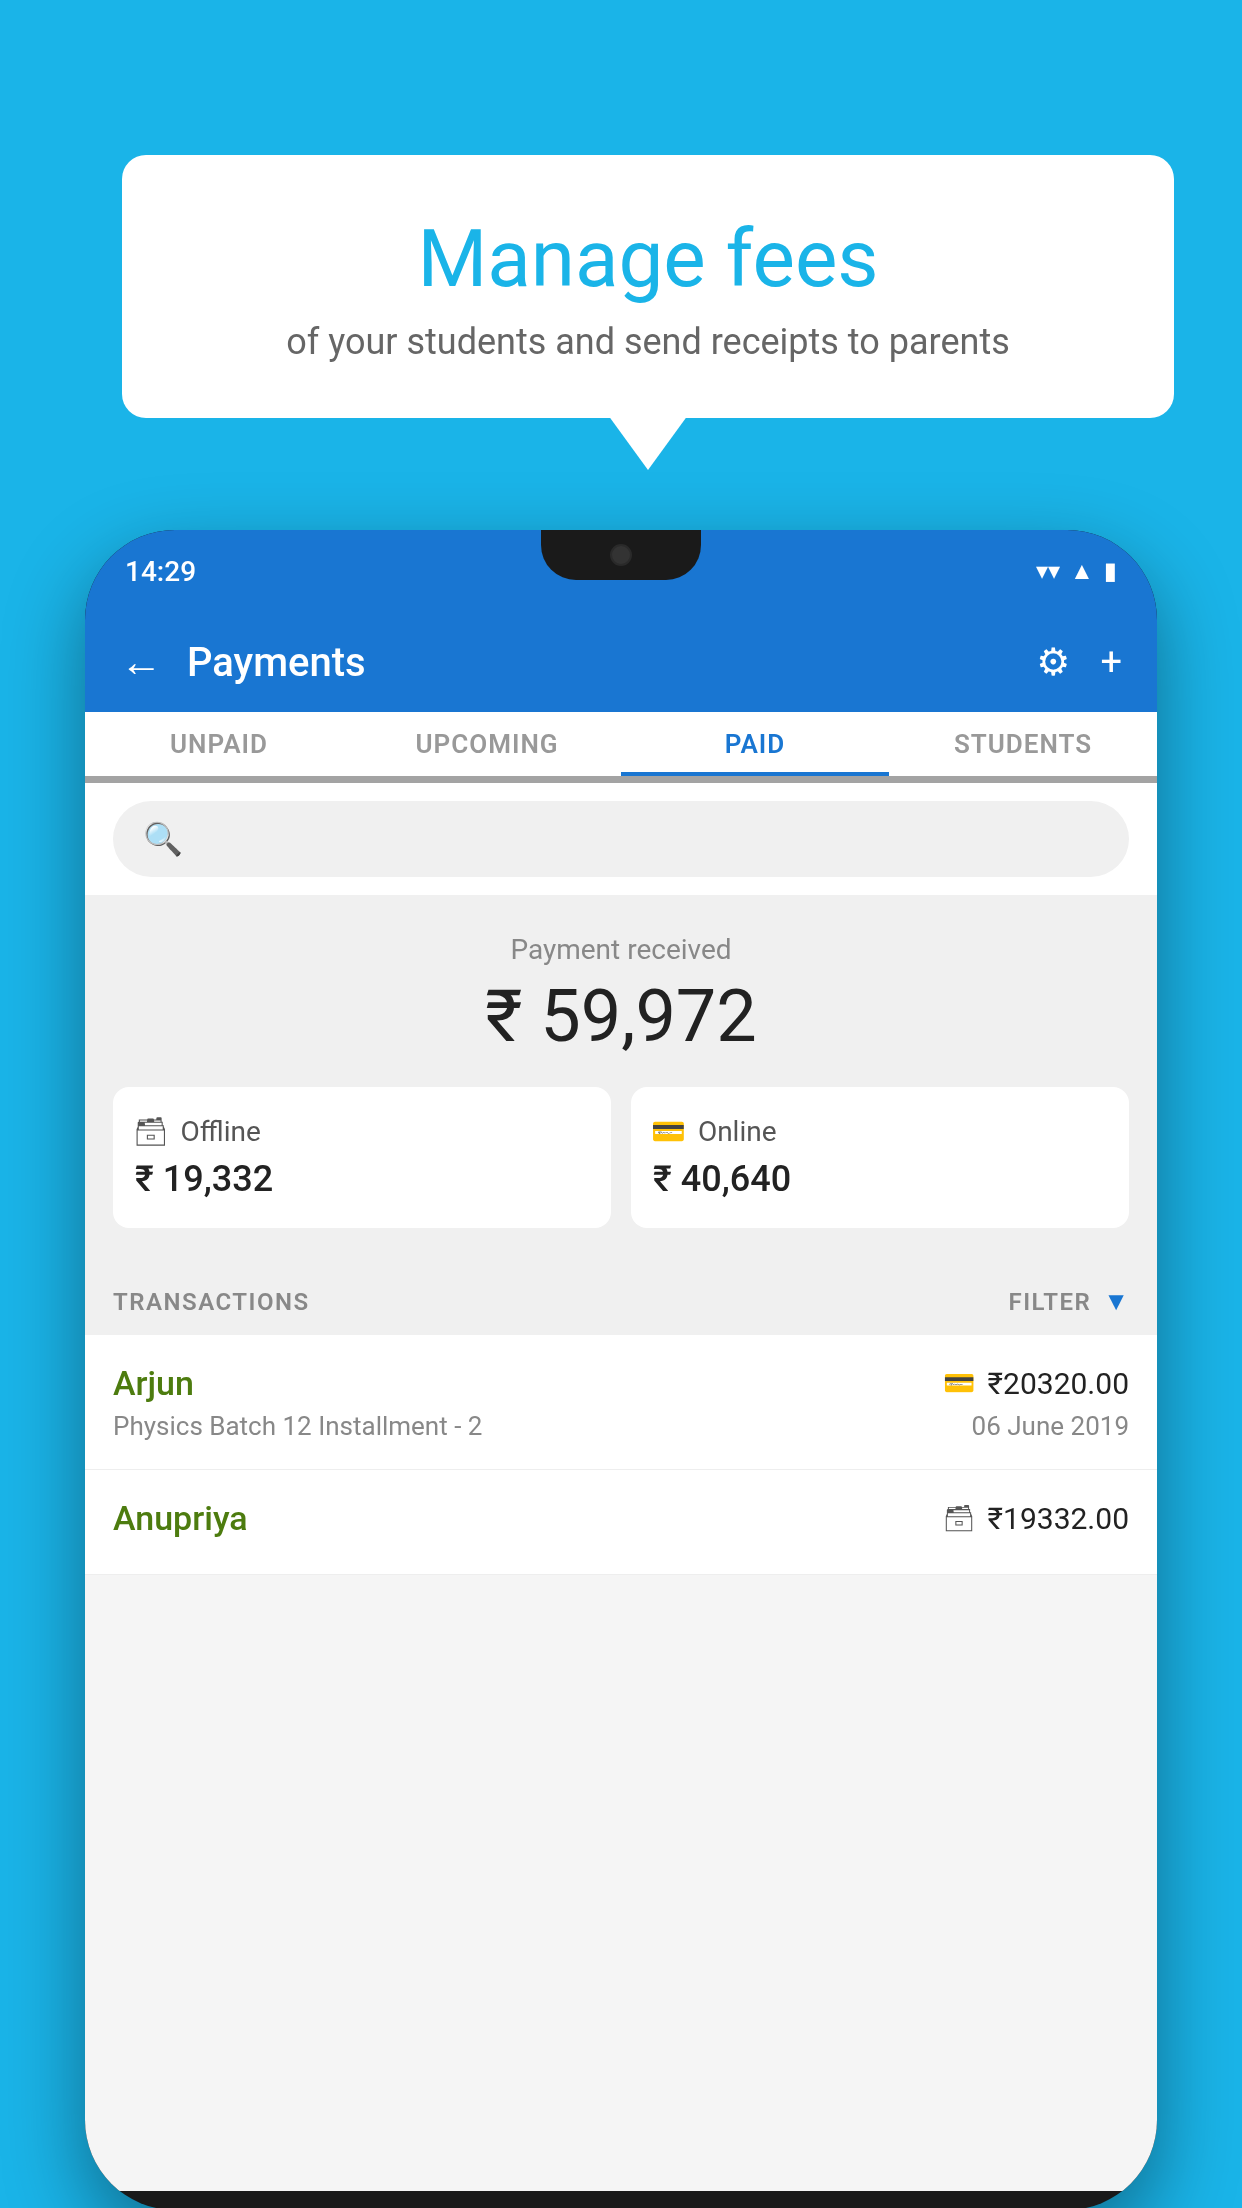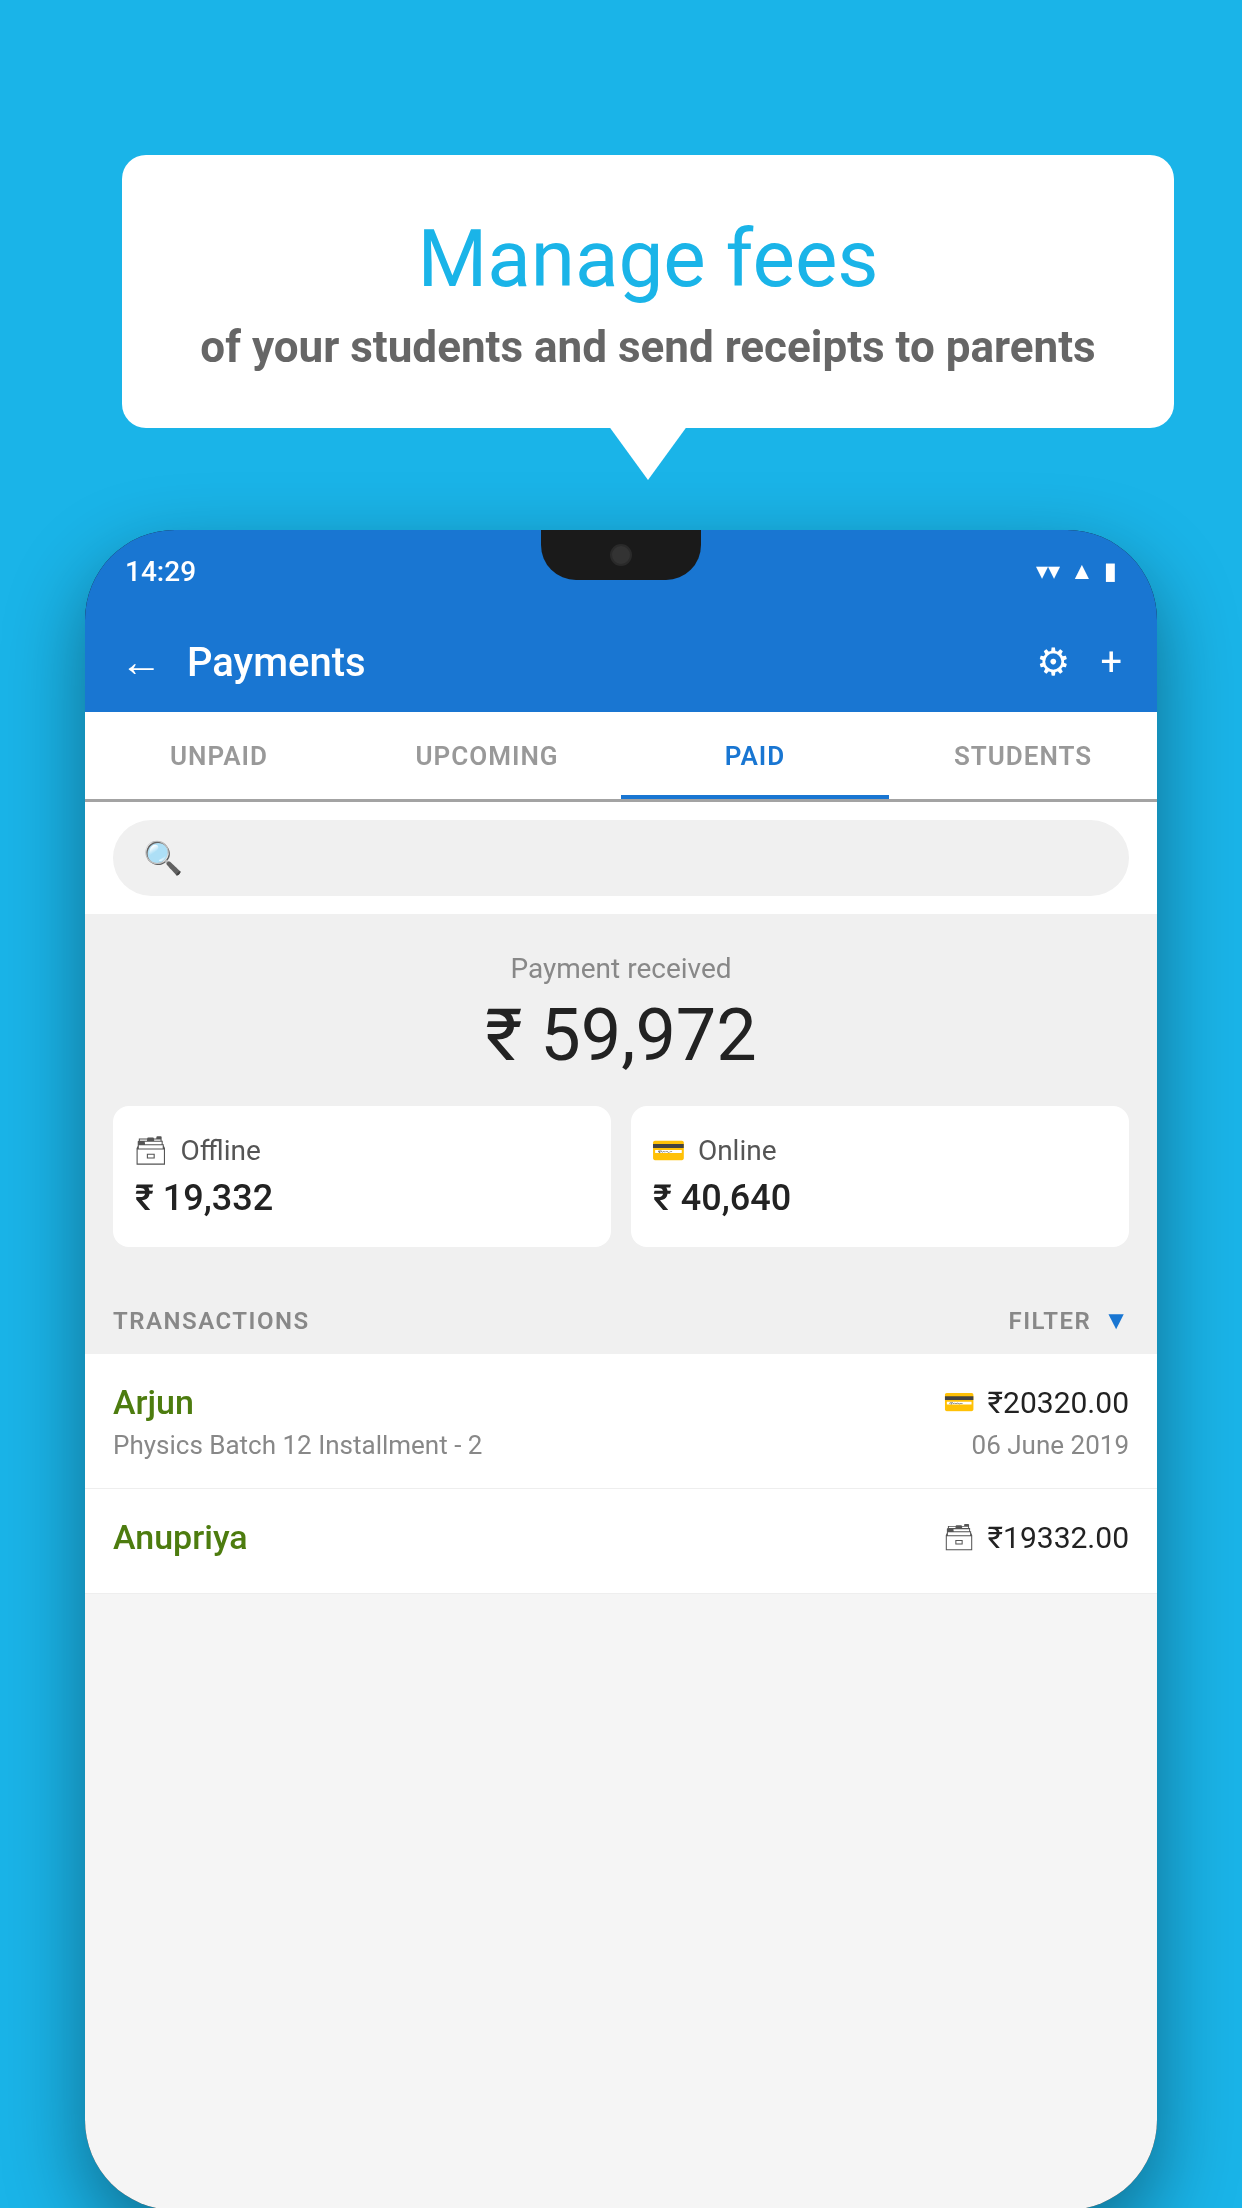--- a/index.html
+++ b/index.html
@@ -45,23 +45,23 @@
 
     .bubble-title {
       font-size: 80px;
       color: #1ab4e8;
       font-weight: 400;
       line-height: 1.1;
       margin-bottom: 18px;
     }
 
     .bubble-subtitle {
-      font-size: 44px;
+      font-size: 36px;
       color: #666;
-      font-weight: 700;
+      font-weight: 400;
     }
 
     
     .phone-frame {
       position: absolute;
       top: 530px;
       left: 85px;
       right: 85px;
       height: 1680px;
       background: #1a1a1a;
@@ -153,22 +153,22 @@
     .gear-icon, .plus-icon {
       color: white;
       font-size: 38px;
       cursor: pointer;
     }
 
     
     .tabs-bar {
       background: white;
       display: flex;
-      height: 90px;
-      border-bottom: 3px solid #a3a3a3;
+      height: 71px;
+      border-bottom: 7px solid #a3a3a3;
     }
 
     .tab {
       flex: 1;
       display: flex;
       align-items: center;
       justify-content: center;
       font-size: 26px;
       font-weight: 600;
       color: #999;

